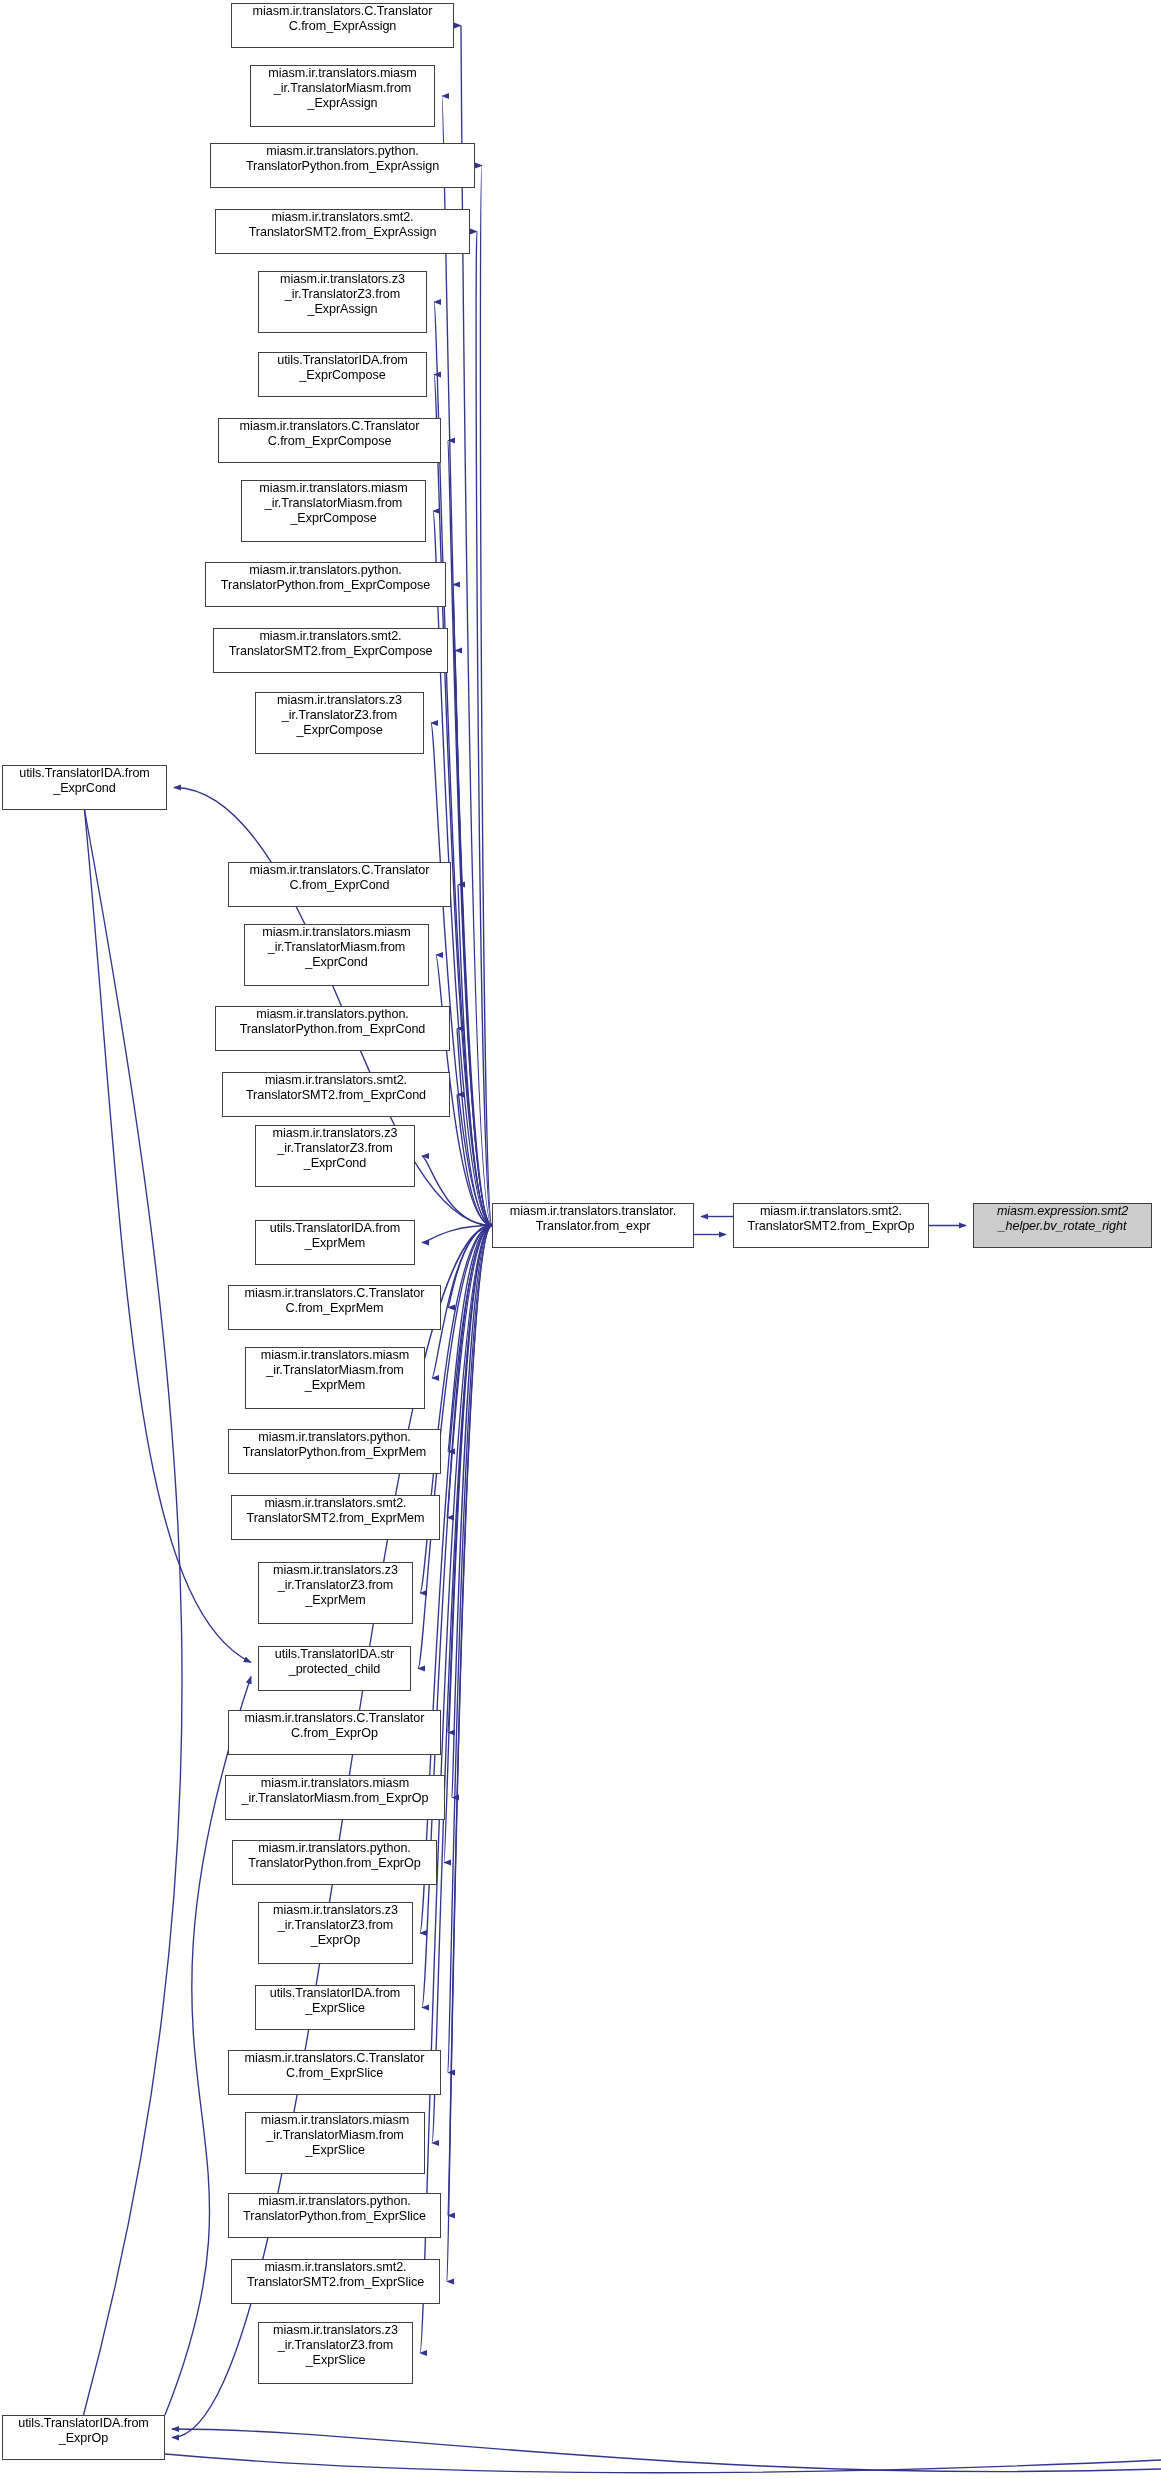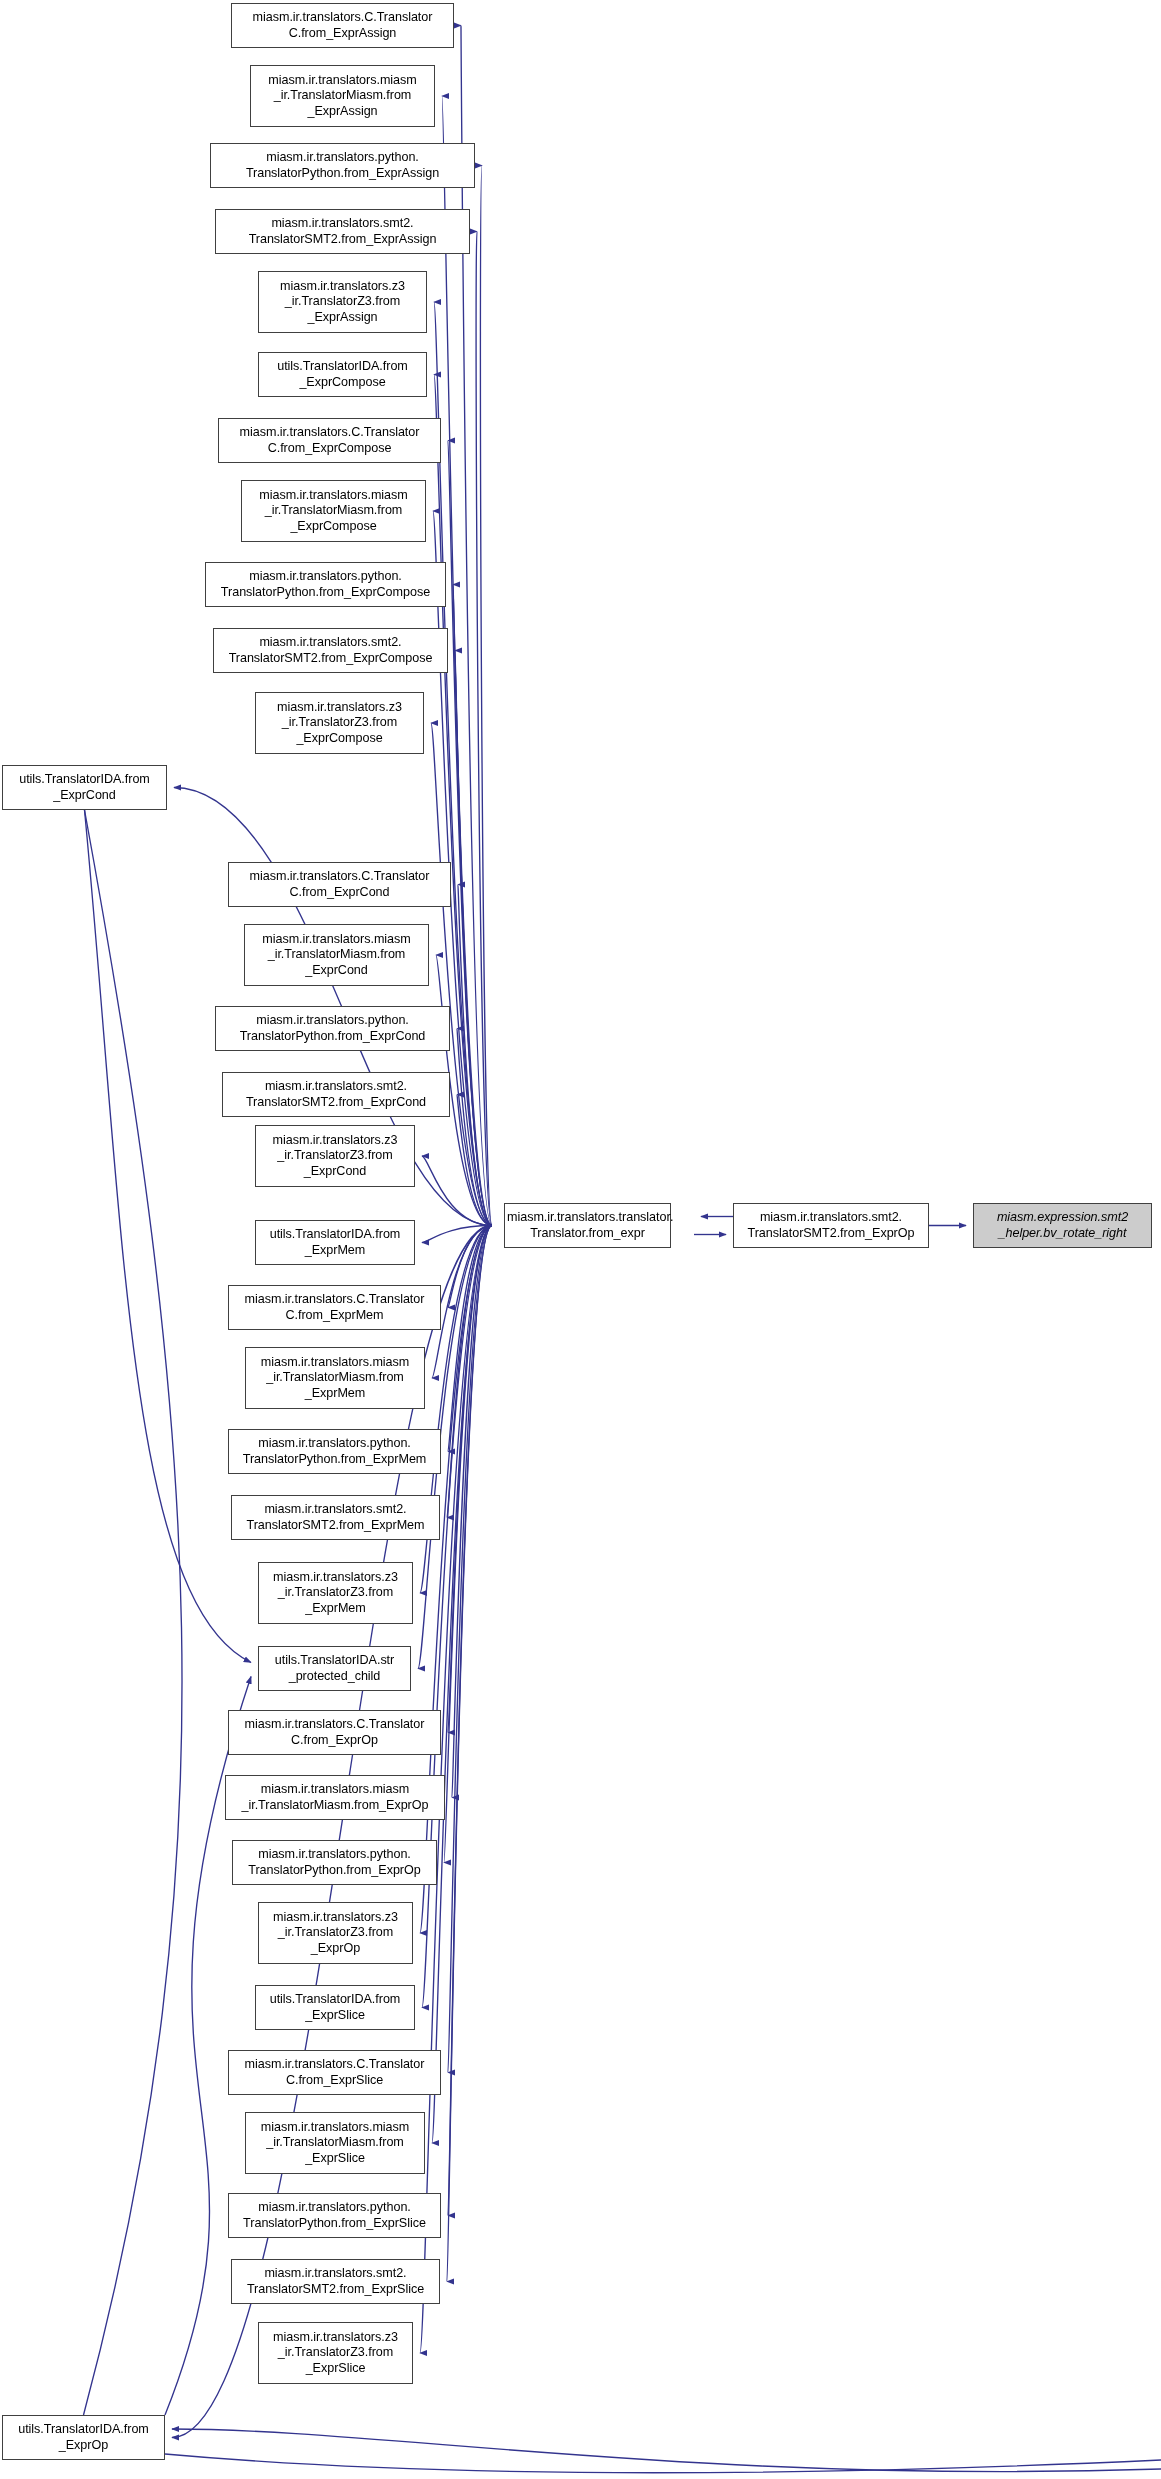--- a/index.html
+++ b/index.html
@@ -23,21 +23,20 @@
     width: 1161px;
     height: 2479px;
     pointer-events: none;
   }
   .node {
     position: absolute;
     box-sizing: border-box;
     background: #ffffff;
     border: 1px solid #404040;
     display: flex;
-    align-items: center;
     justify-content: center;
     text-align: center;
     color: #000000;
     font-size: 12.6px;
     line-height: 15.2px;
     letter-spacing: -0.05px;
     white-space: pre-line;
     padding: 0 2px;
     z-index: 5;
   }
@@ -179,19 +178,19 @@
 _ExprSlice</span></div>
     <div class="node" style="left: 228px; top: 2193px; width: 213px; height: 45px; background: rgb(255, 255, 255); border-color: rgb(64, 64, 64);"><span class="node-label">miasm.ir.translators.python.
 TranslatorPython.from_ExprSlice</span></div>
     <div class="node" style="left: 231px; top: 2259px; width: 209px; height: 45px; background: rgb(255, 255, 255); border-color: rgb(64, 64, 64);"><span class="node-label">miasm.ir.translators.smt2.
 TranslatorSMT2.from_ExprSlice</span></div>
     <div class="node" style="left: 258px; top: 2322px; width: 155px; height: 62px; background: rgb(255, 255, 255); border-color: rgb(64, 64, 64);"><span class="node-label">miasm.ir.translators.z3
 _ir.TranslatorZ3.from
 _ExprSlice</span></div>
     <div class="node" style="left: 2px; top: 2415px; width: 163px; height: 45px; background: rgb(255, 255, 255); border-color: rgb(64, 64, 64);"><span class="node-label">utils.TranslatorIDA.from
 _ExprOp</span></div>
-    <div class="node" style="left: 504px; top: 1203px; width: 167px; height: 45px; background: rgb(255, 255, 255); border-color: rgb(64, 64, 64);"><span class="node-label">miasm.ir.translators.translator.
+    <div class="node" style="left: 492px; top: 1203px; width: 202px; height: 45px; background: rgb(255, 255, 255); border-color: rgb(64, 64, 64);"><span class="node-label">miasm.ir.translators.translator.
 Translator.from_expr</span></div>
     <div class="node" style="left: 733px; top: 1203px; width: 196px; height: 45px; background: rgb(255, 255, 255); border-color: rgb(64, 64, 64);"><span class="node-label">miasm.ir.translators.smt2.
 TranslatorSMT2.from_ExprOp</span></div>
     <div class="node highlight" style="left: 973px; top: 1203px; width: 179px; height: 45px; background: rgb(204, 204, 204); border-color: rgb(64, 64, 64); font-style: italic;"><span class="node-label">miasm.expression.smt2
 _helper.bv_rotate_right</span></div>
   </div>
 
 </body></html>

